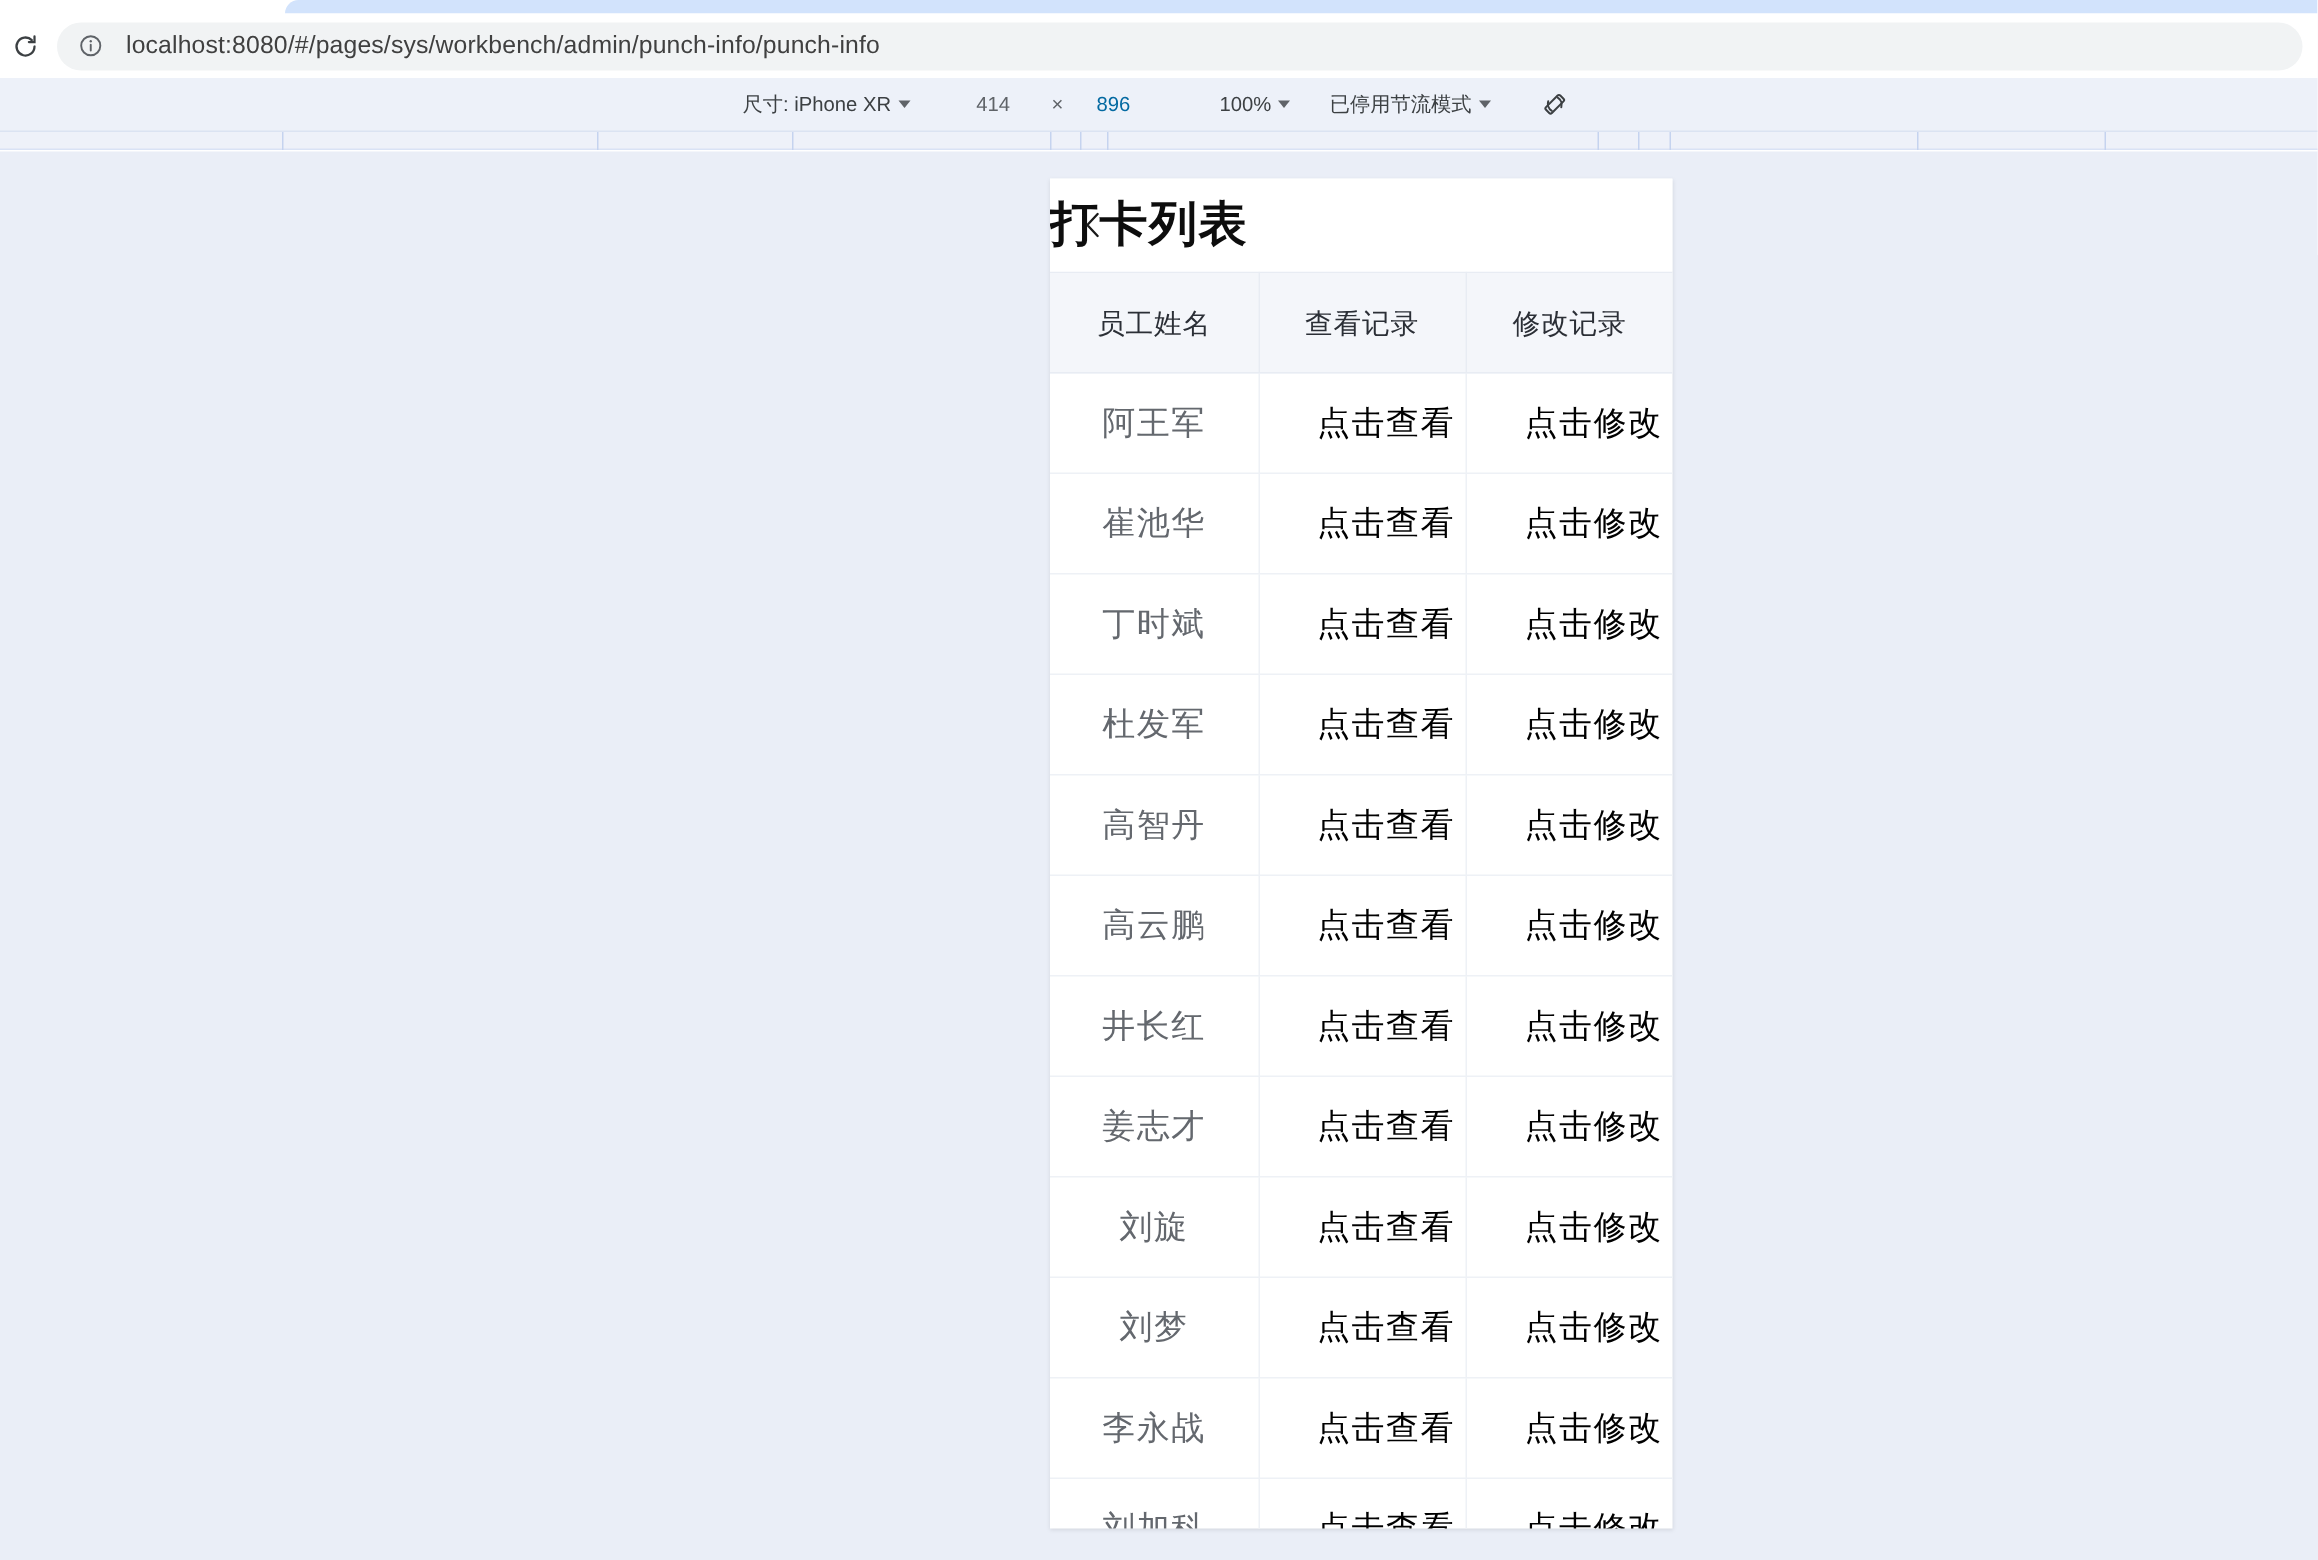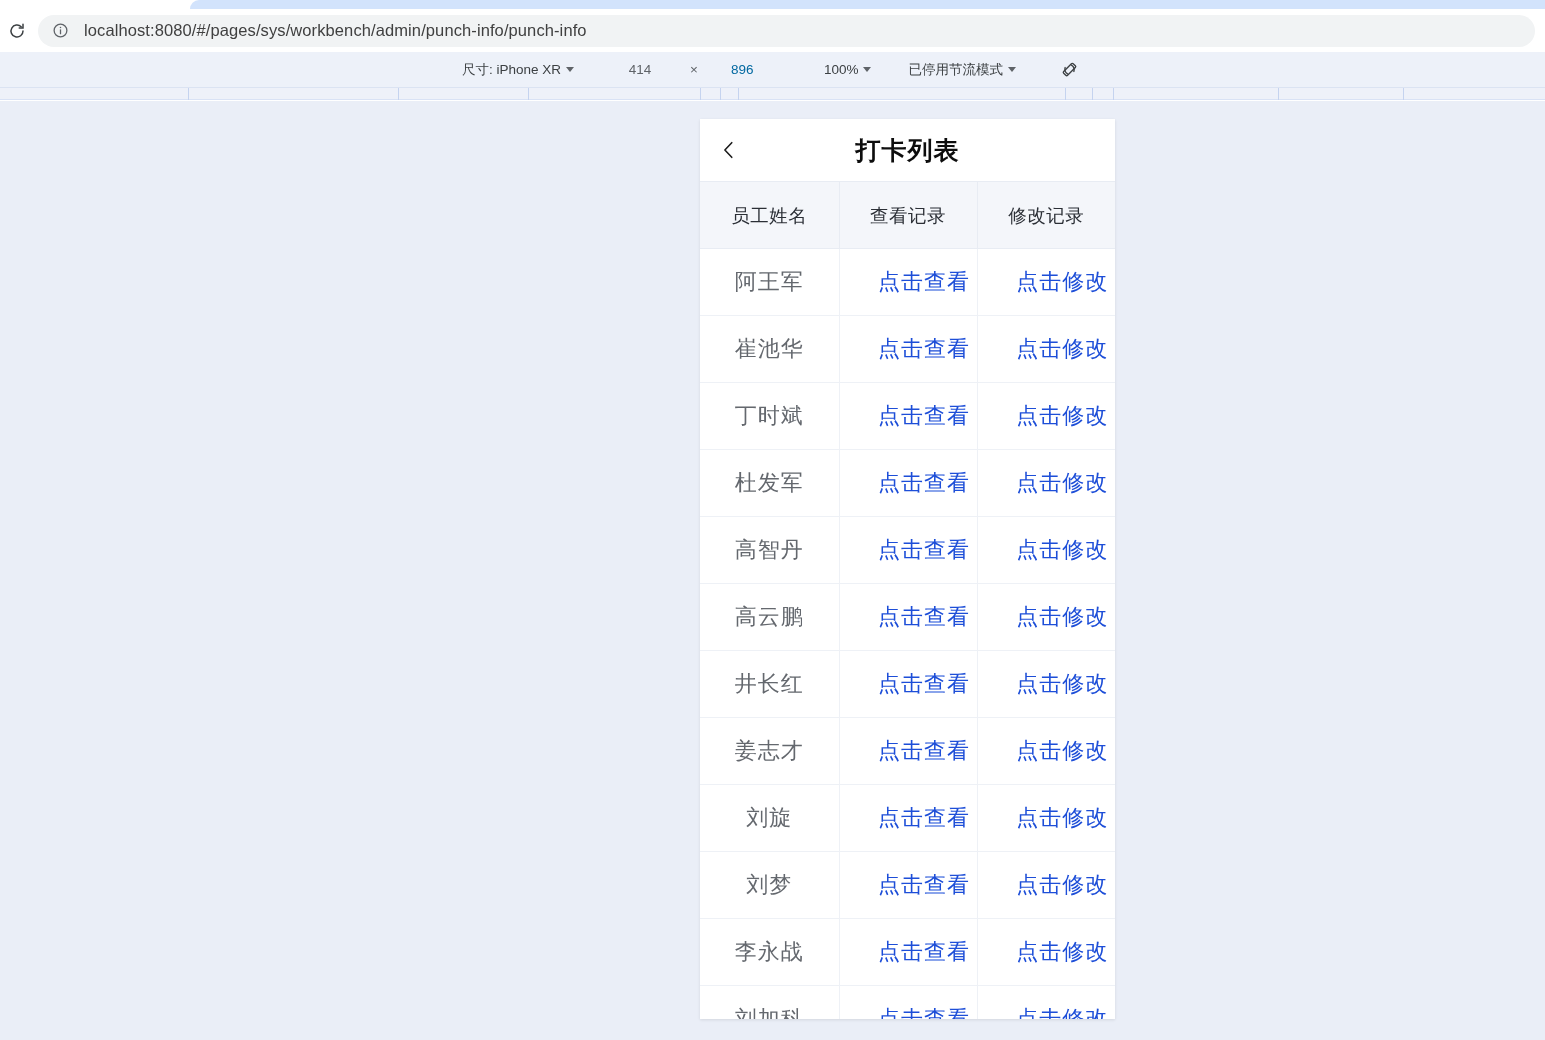--- a/index.html
+++ b/index.html
@@ -54,21 +54,21 @@
     white-space: nowrap;
     letter-spacing: 0.1px;
   }
 
   
   #device-toolbar {
     position: absolute; left: 0; top: 52px; width: 1545px; height: 36px;
     background: #edf1f9;
     border-bottom: 1px solid #dbe3f2;
     display: flex; align-items: center; justify-content: center;
-    gap: 11px;
+    gap: 0px;
     font-size: 13.5px;
     color: #3c4043;
   }
   .dt-item { display: flex; align-items: center; white-space: nowrap; }
   #device-size-group { margin-right: 38px; }
   #device-label { color: #3c4043; }
   .caret {
     display: inline-block; margin-left: 5px;
     width: 0; height: 0;
     border-left: 4px solid transparent;
@@ -118,22 +118,22 @@
     position: relative;
   }
   #back-button {
     position: absolute; left: 14px; top: 50%;
     transform: translateY(-50%);
     width: 30px; height: 30px;
     display: flex; align-items: center; justify-content: center;
     color: #1a1a1a;
   }
   #app-title {
-    width: 100%; text-align: center;
-    font-size: 25px; font-weight: bold;
+    width: 100%; 
+    font-size: 32px; font-weight: bold;
     color: #0d0d0d;
     letter-spacing: 1px;
   }
 
   #punch-table { width: 100%; border-collapse: collapse; table-layout: fixed; }
   #punch-table col.c-name { width: 139px; }
   #punch-table col.c-view { width: 138px; }
   #punch-table col.c-edit { width: 138px; }
 
   #punch-table thead th {
@@ -155,21 +155,21 @@
     border-bottom: 1px solid #eef1f6;
     border-right: 1px solid #eef1f6;
     text-align: center;
     font-size: 22px;
     color: #64686e;
     font-weight: 300;
     letter-spacing: 1px;
     vertical-align: middle;
   }
   #punch-table tbody td:last-child { border-right: none; }
-  #punch-table tbody td.action-cell { color: #1d4ed8; padding-left: 32px; }
+  #punch-table tbody td.action-cell { color: #000000; padding-left: 32px; }
 </style>
 </head>
 <body>
 
 <div id="browser-chrome">
   <div id="tab-strip">
     <div id="tab-shape"></div>
   </div>
   <div id="toolbar-row">
     <div id="reload-button">

